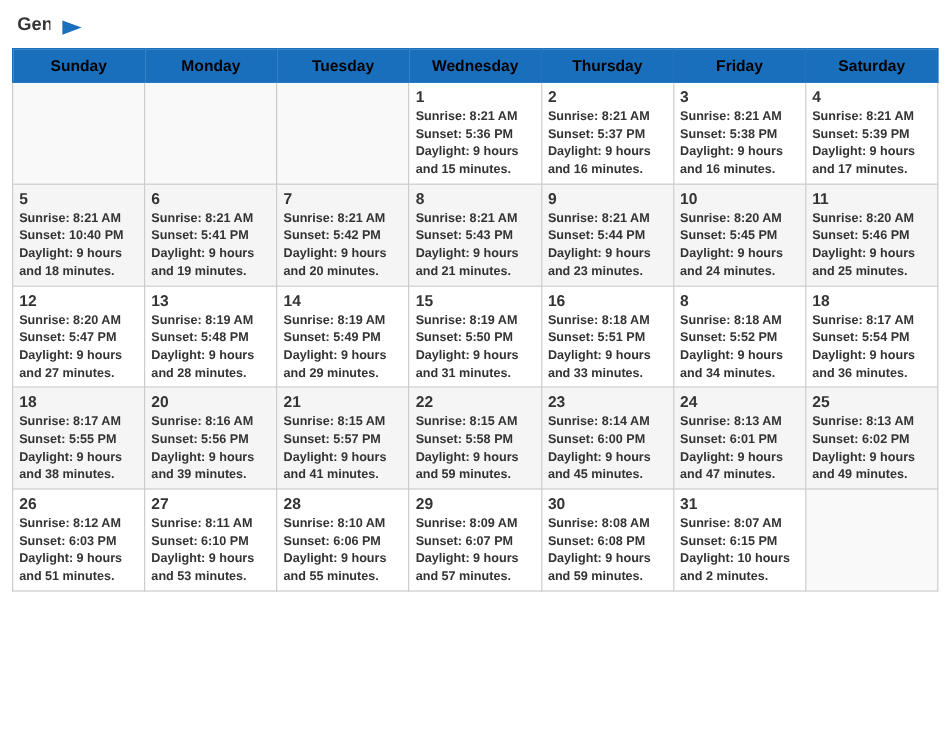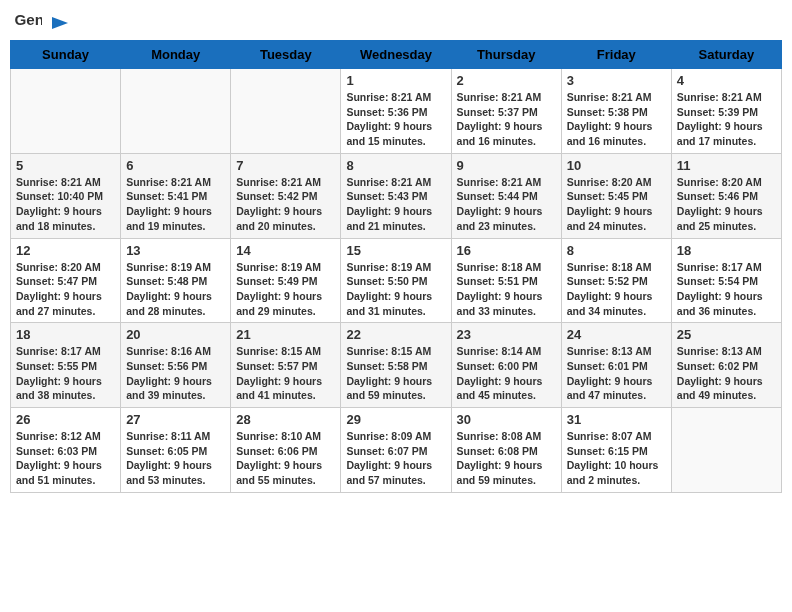--- a/index.html
+++ b/index.html
@@ -229,21 +229,21 @@
           <div class="day-info"><span>Sunrise: 8:13 AM</span><br><span>Sunset: 6:02 PM</span><br><span>Daylight: 9 hours and 49 minutes.</span></div>
         </td>
       </tr>
       <tr>
         <td>
           <div class="day-number">26</div>
           <div class="day-info"><span>Sunrise: 8:12 AM</span><br><span>Sunset: 6:03 PM</span><br><span>Daylight: 9 hours and 51 minutes.</span></div>
         </td>
         <td>
           <div class="day-number">27</div>
-          <div class="day-info"><span>Sunrise: 8:11 AM</span><br><span>Sunset: 6:05 PM</span><br><span>Daylight: 9 hours and 53 minutes.</span></div>
+          <div class="day-info"><span>Sunrise: 8:11 AM</span><br><span>Sunset: 6:10 PM</span><br><span>Daylight: 9 hours and 53 minutes.</span></div>
         </td>
         <td>
           <div class="day-number">28</div>
           <div class="day-info"><span>Sunrise: 8:10 AM</span><br><span>Sunset: 6:06 PM</span><br><span>Daylight: 9 hours and 55 minutes.</span></div>
         </td>
         <td>
           <div class="day-number">29</div>
           <div class="day-info"><span>Sunrise: 8:09 AM</span><br><span>Sunset: 6:07 PM</span><br><span>Daylight: 9 hours and 57 minutes.</span></div>
         </td>
         <td>

